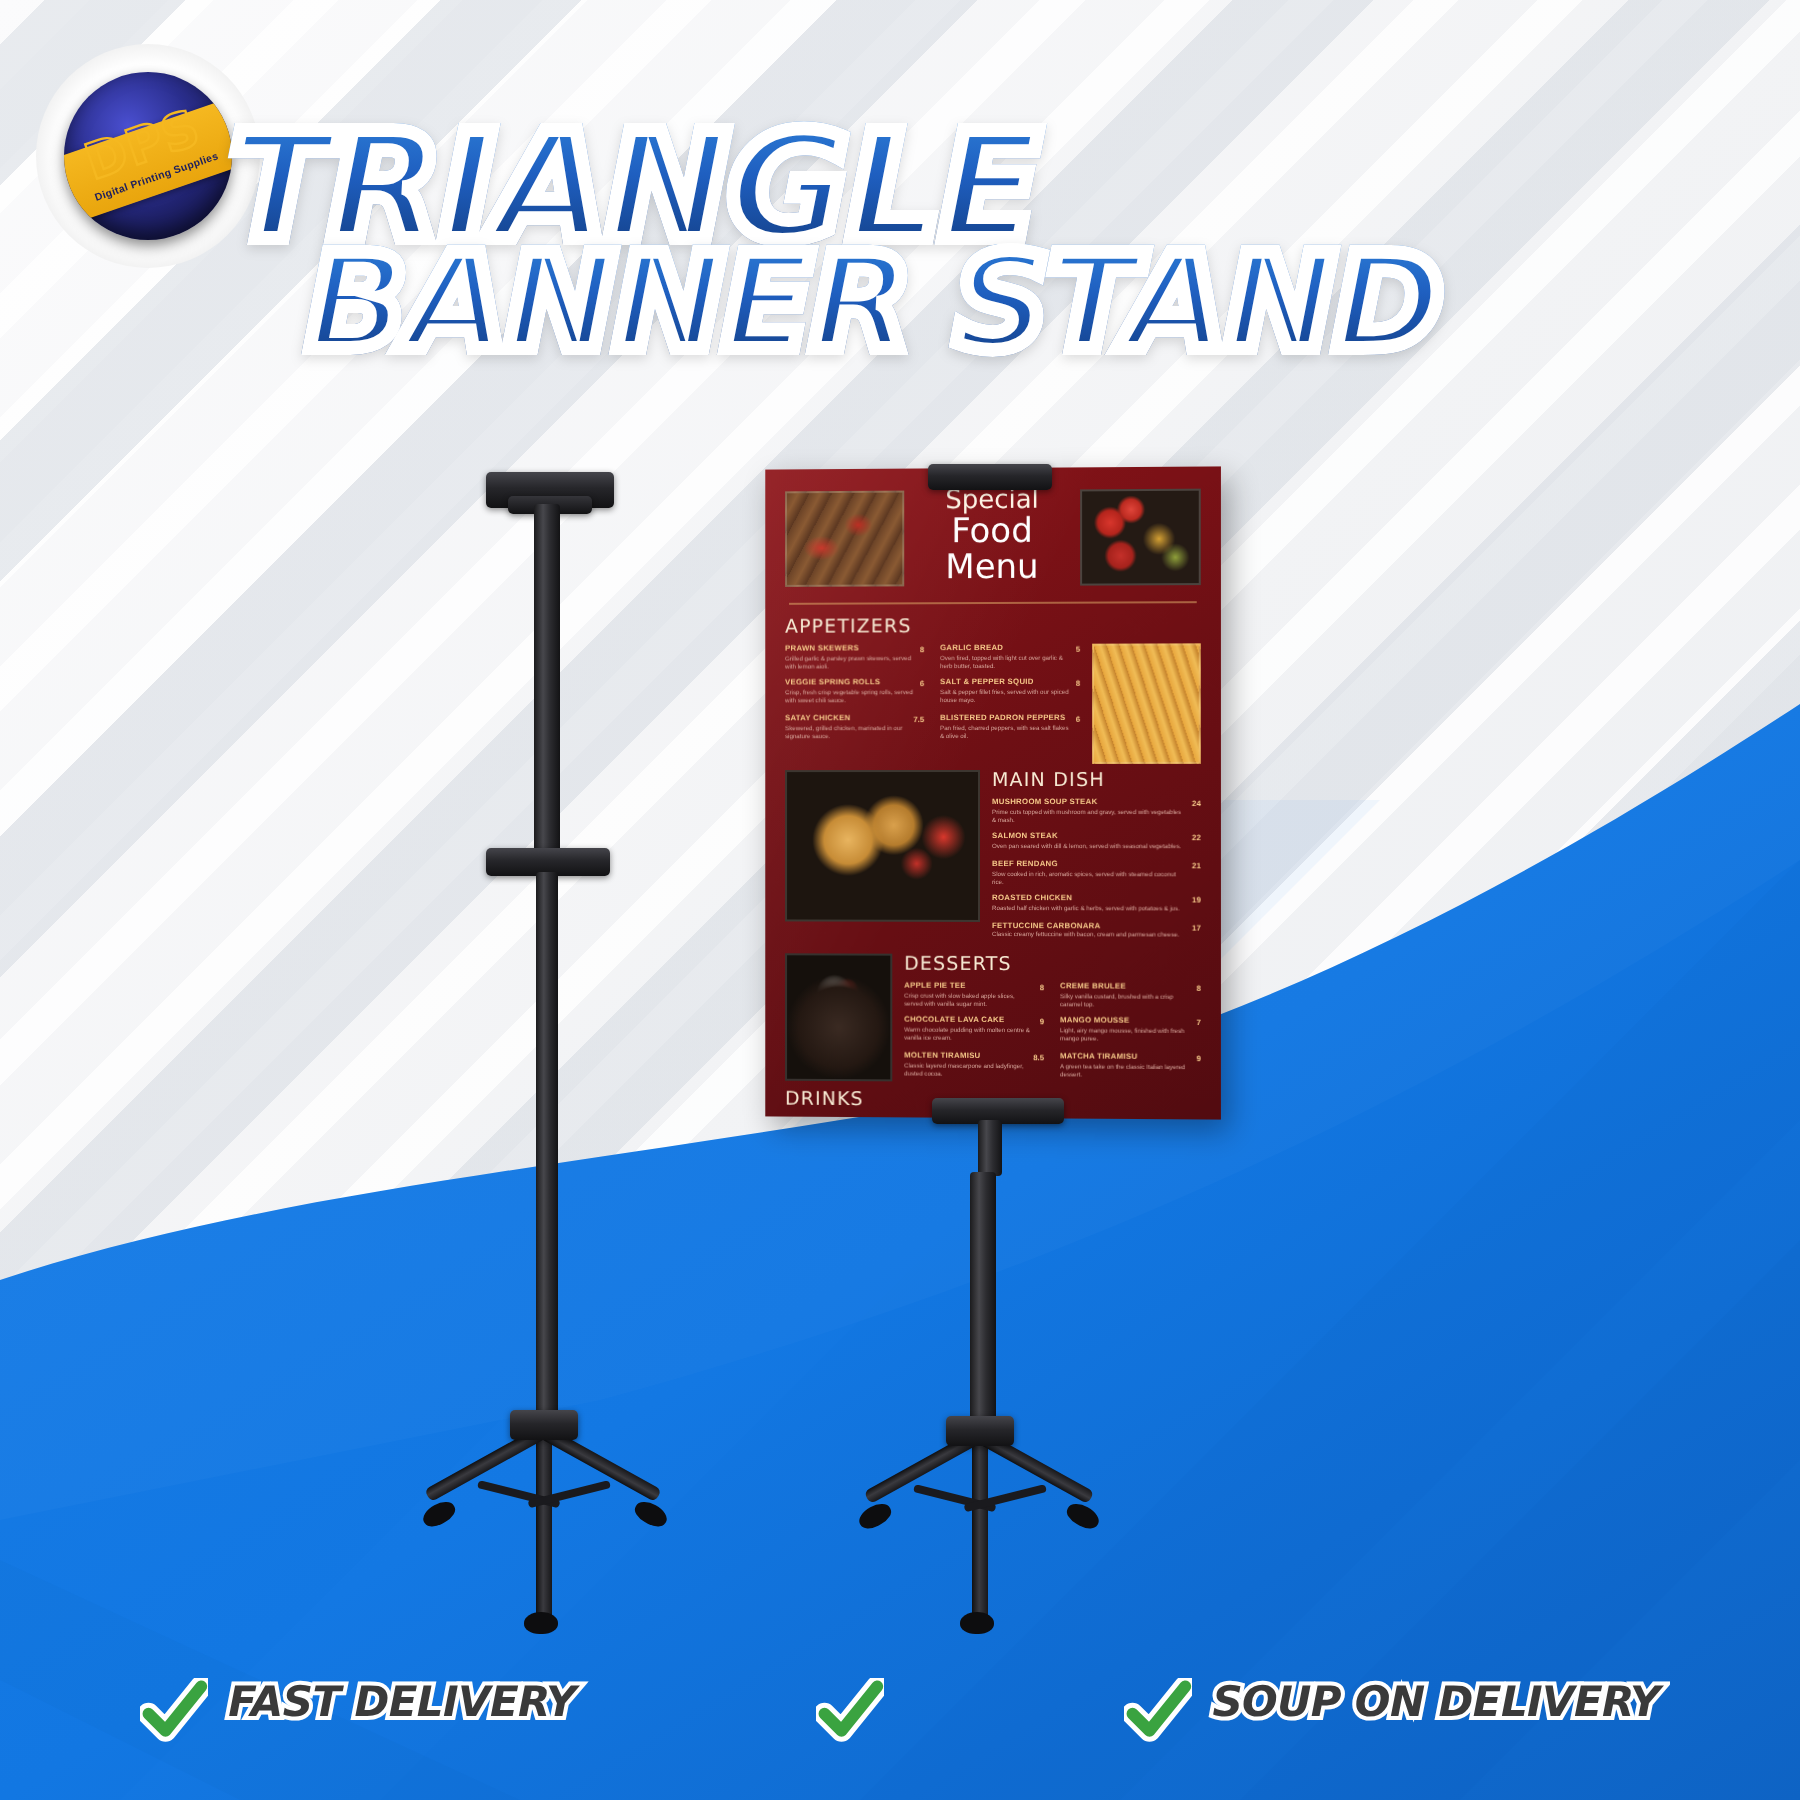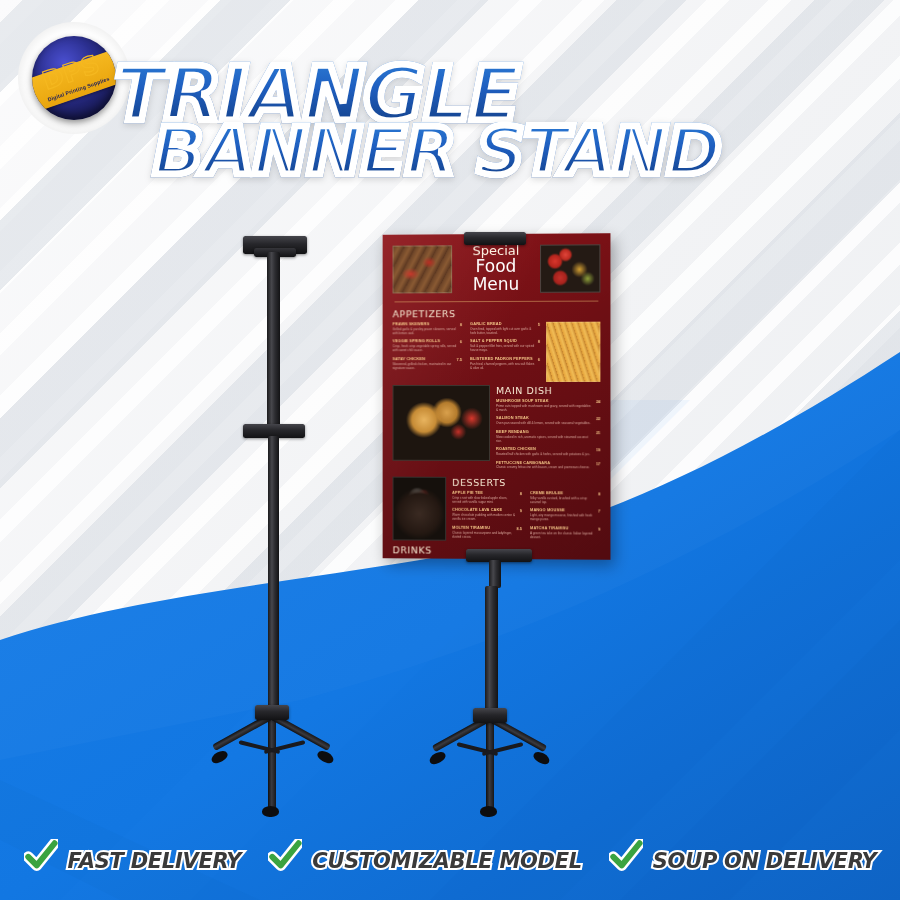--- a/index.html
+++ b/index.html
@@ -254,21 +254,21 @@
 
   
   .features {
     position: absolute;
     left: 0; bottom: 0;
     width: 900px; height: 88px;
     display: flex; align-items: center; justify-content: space-around;
     padding: 0 10px;
     box-sizing: border-box;
   }
-  .feat { display: flex; align-items: flex-end; gap: 10px; }
+  .feat { display: flex; align-items: flex-start; gap: 10px; }
   .feat-label {
     font-family: "DejaVu Sans", sans-serif;
     font-weight: bold;
     font-style: italic;
     font-size: 21px;
     letter-spacing: -0.3px;
     color: #3a3a3a;
     paint-order: stroke fill;
     -webkit-text-stroke: 4px #ffffff;
     white-space: nowrap;
@@ -560,21 +560,20 @@
         <path d="M5 21 L15 31 L36 5" fill="none" stroke="#3aa340" stroke-width="7" stroke-linecap="round" stroke-linejoin="round"></path>
       </svg>
       <div class="feat-label">FAST DELIVERY</div>
     </div>
 
     <div class="feat">
       <svg class="check" viewBox="0 0 40 40">
         <path d="M5 21 L15 31 L36 5" fill="none" stroke="#ffffff" stroke-width="13" stroke-linecap="round" stroke-linejoin="round"></path>
         <path d="M5 21 L15 31 L36 5" fill="none" stroke="#3aa340" stroke-width="7" stroke-linecap="round" stroke-linejoin="round"></path>
       </svg>
-      <div class="feat-label">CUSTOMIZABLE MODEL</div>
     </div>
 
     <div class="feat">
       <svg class="check" viewBox="0 0 40 40">
         <path d="M5 21 L15 31 L36 5" fill="none" stroke="#ffffff" stroke-width="13" stroke-linecap="round" stroke-linejoin="round"></path>
         <path d="M5 21 L15 31 L36 5" fill="none" stroke="#3aa340" stroke-width="7" stroke-linecap="round" stroke-linejoin="round"></path>
       </svg>
       <div class="feat-label">SOUP ON DELIVERY</div>
     </div>
 

